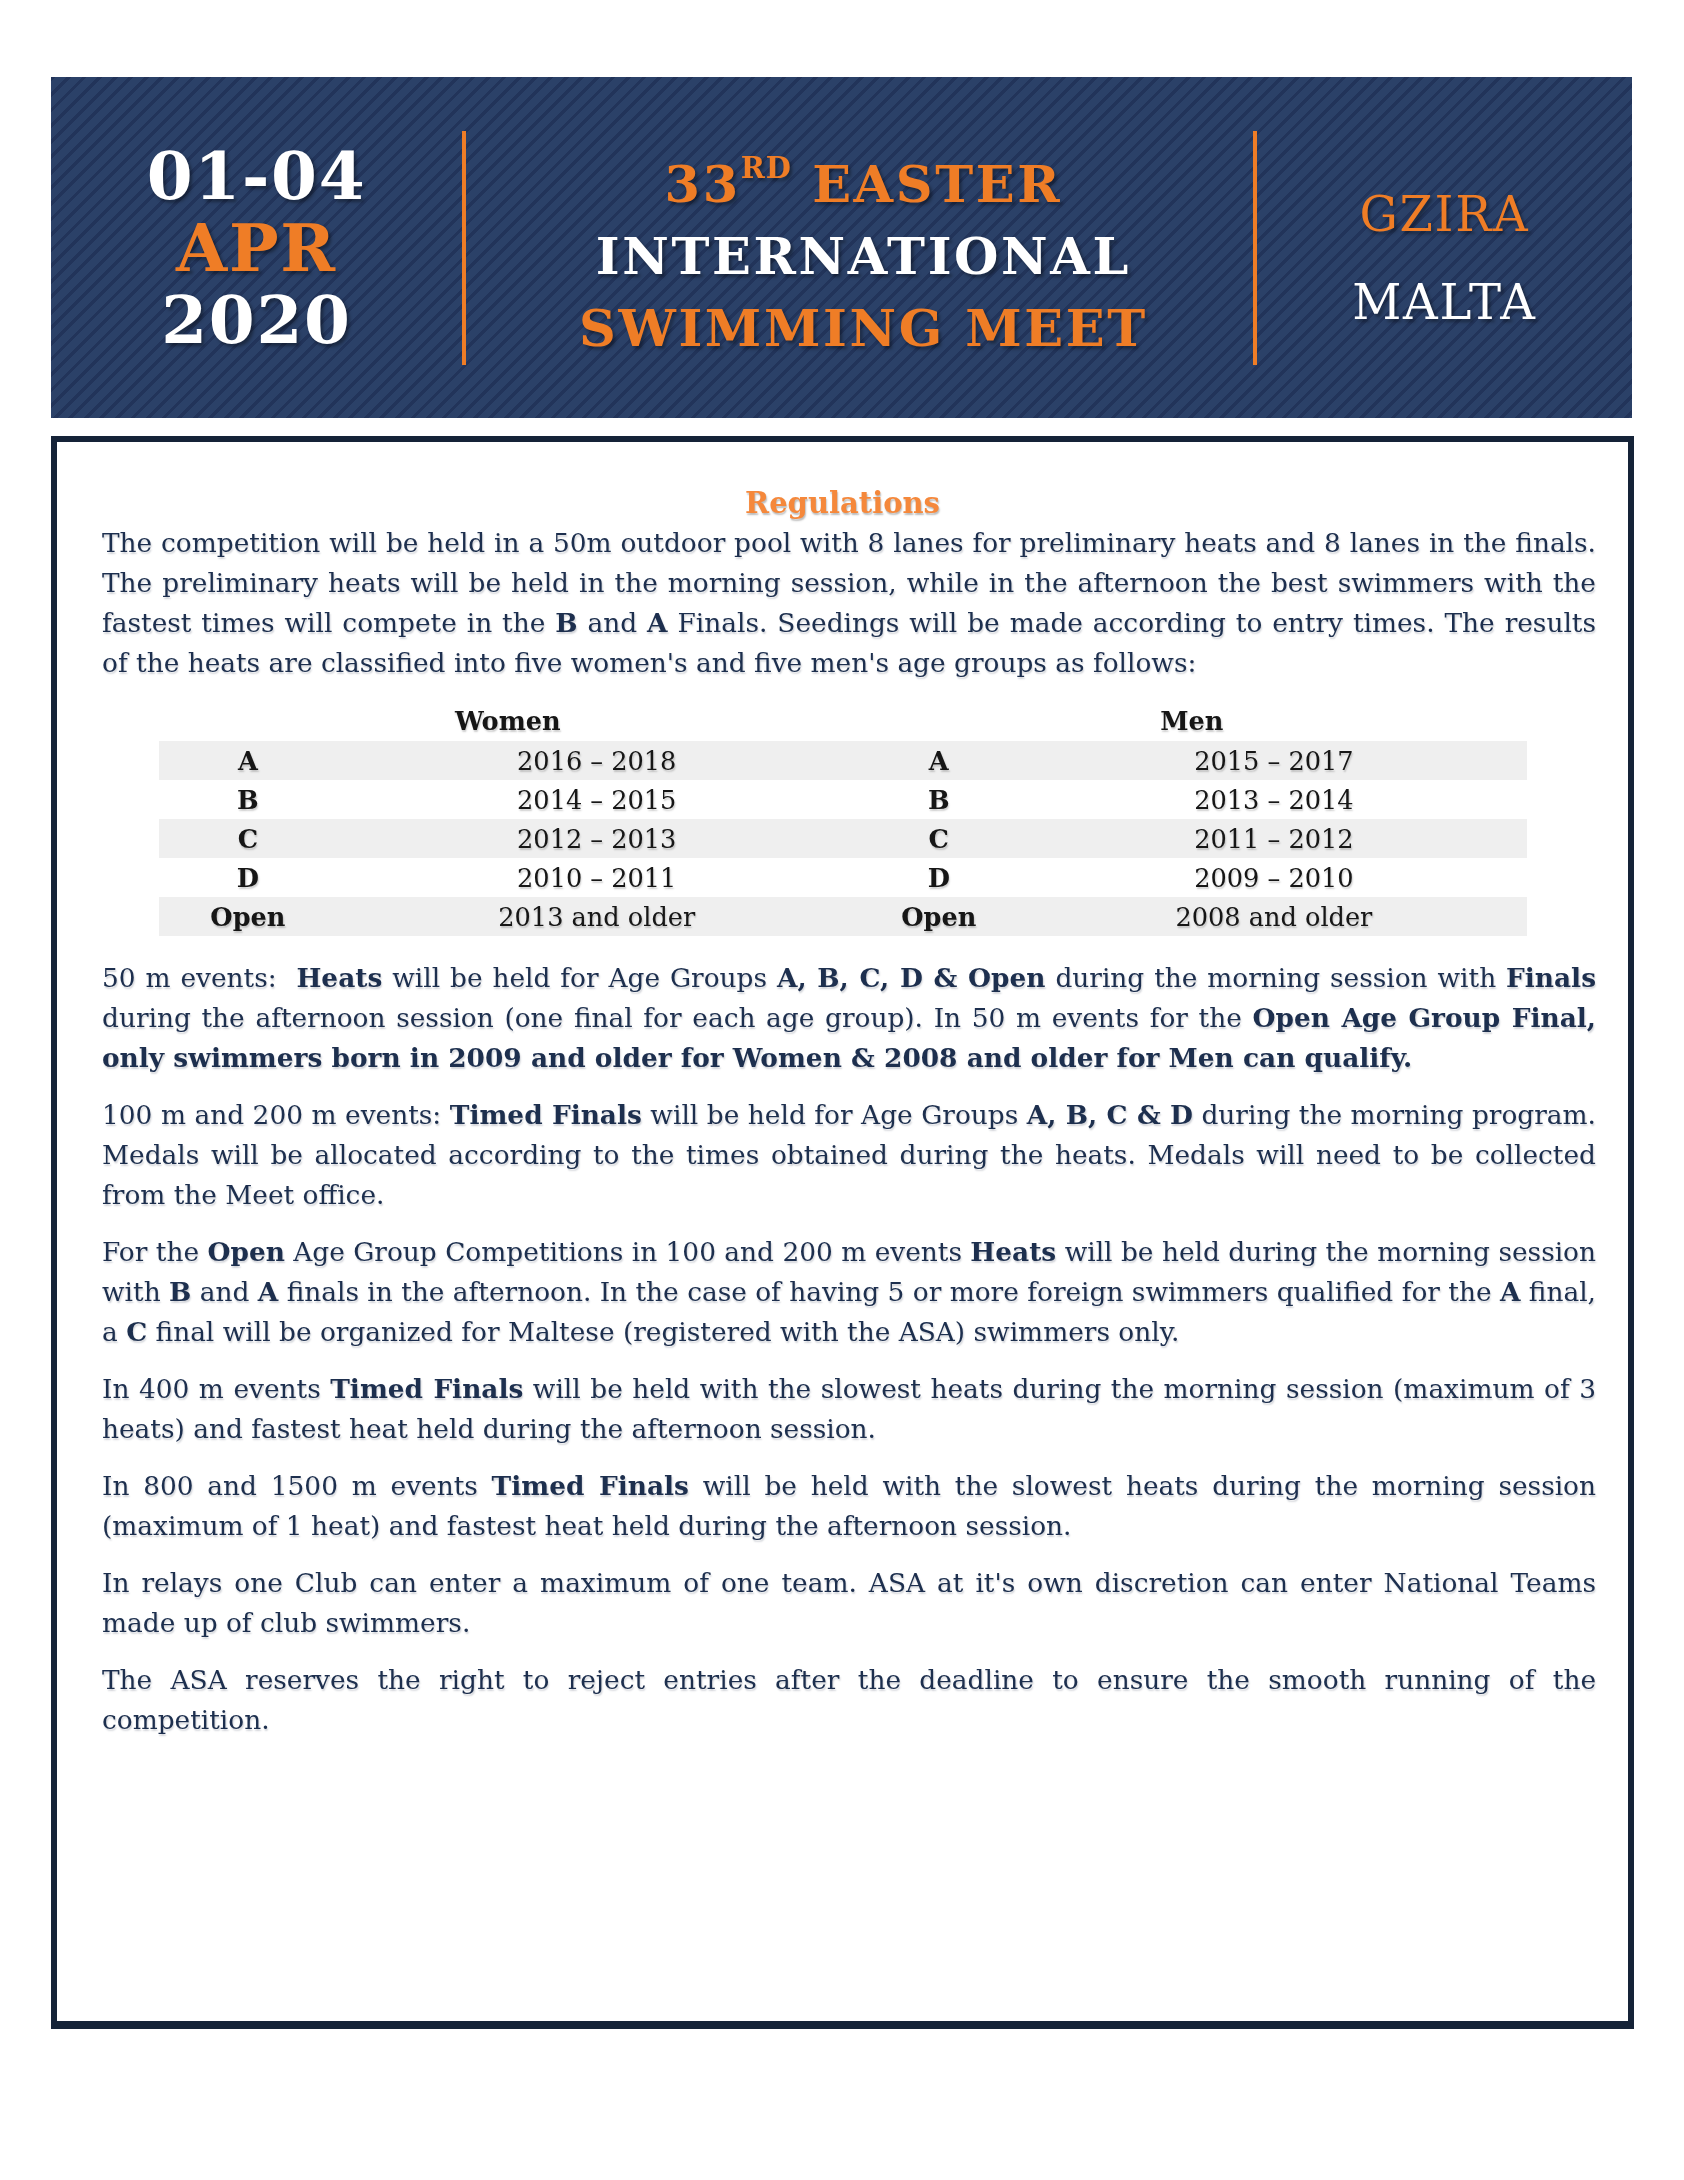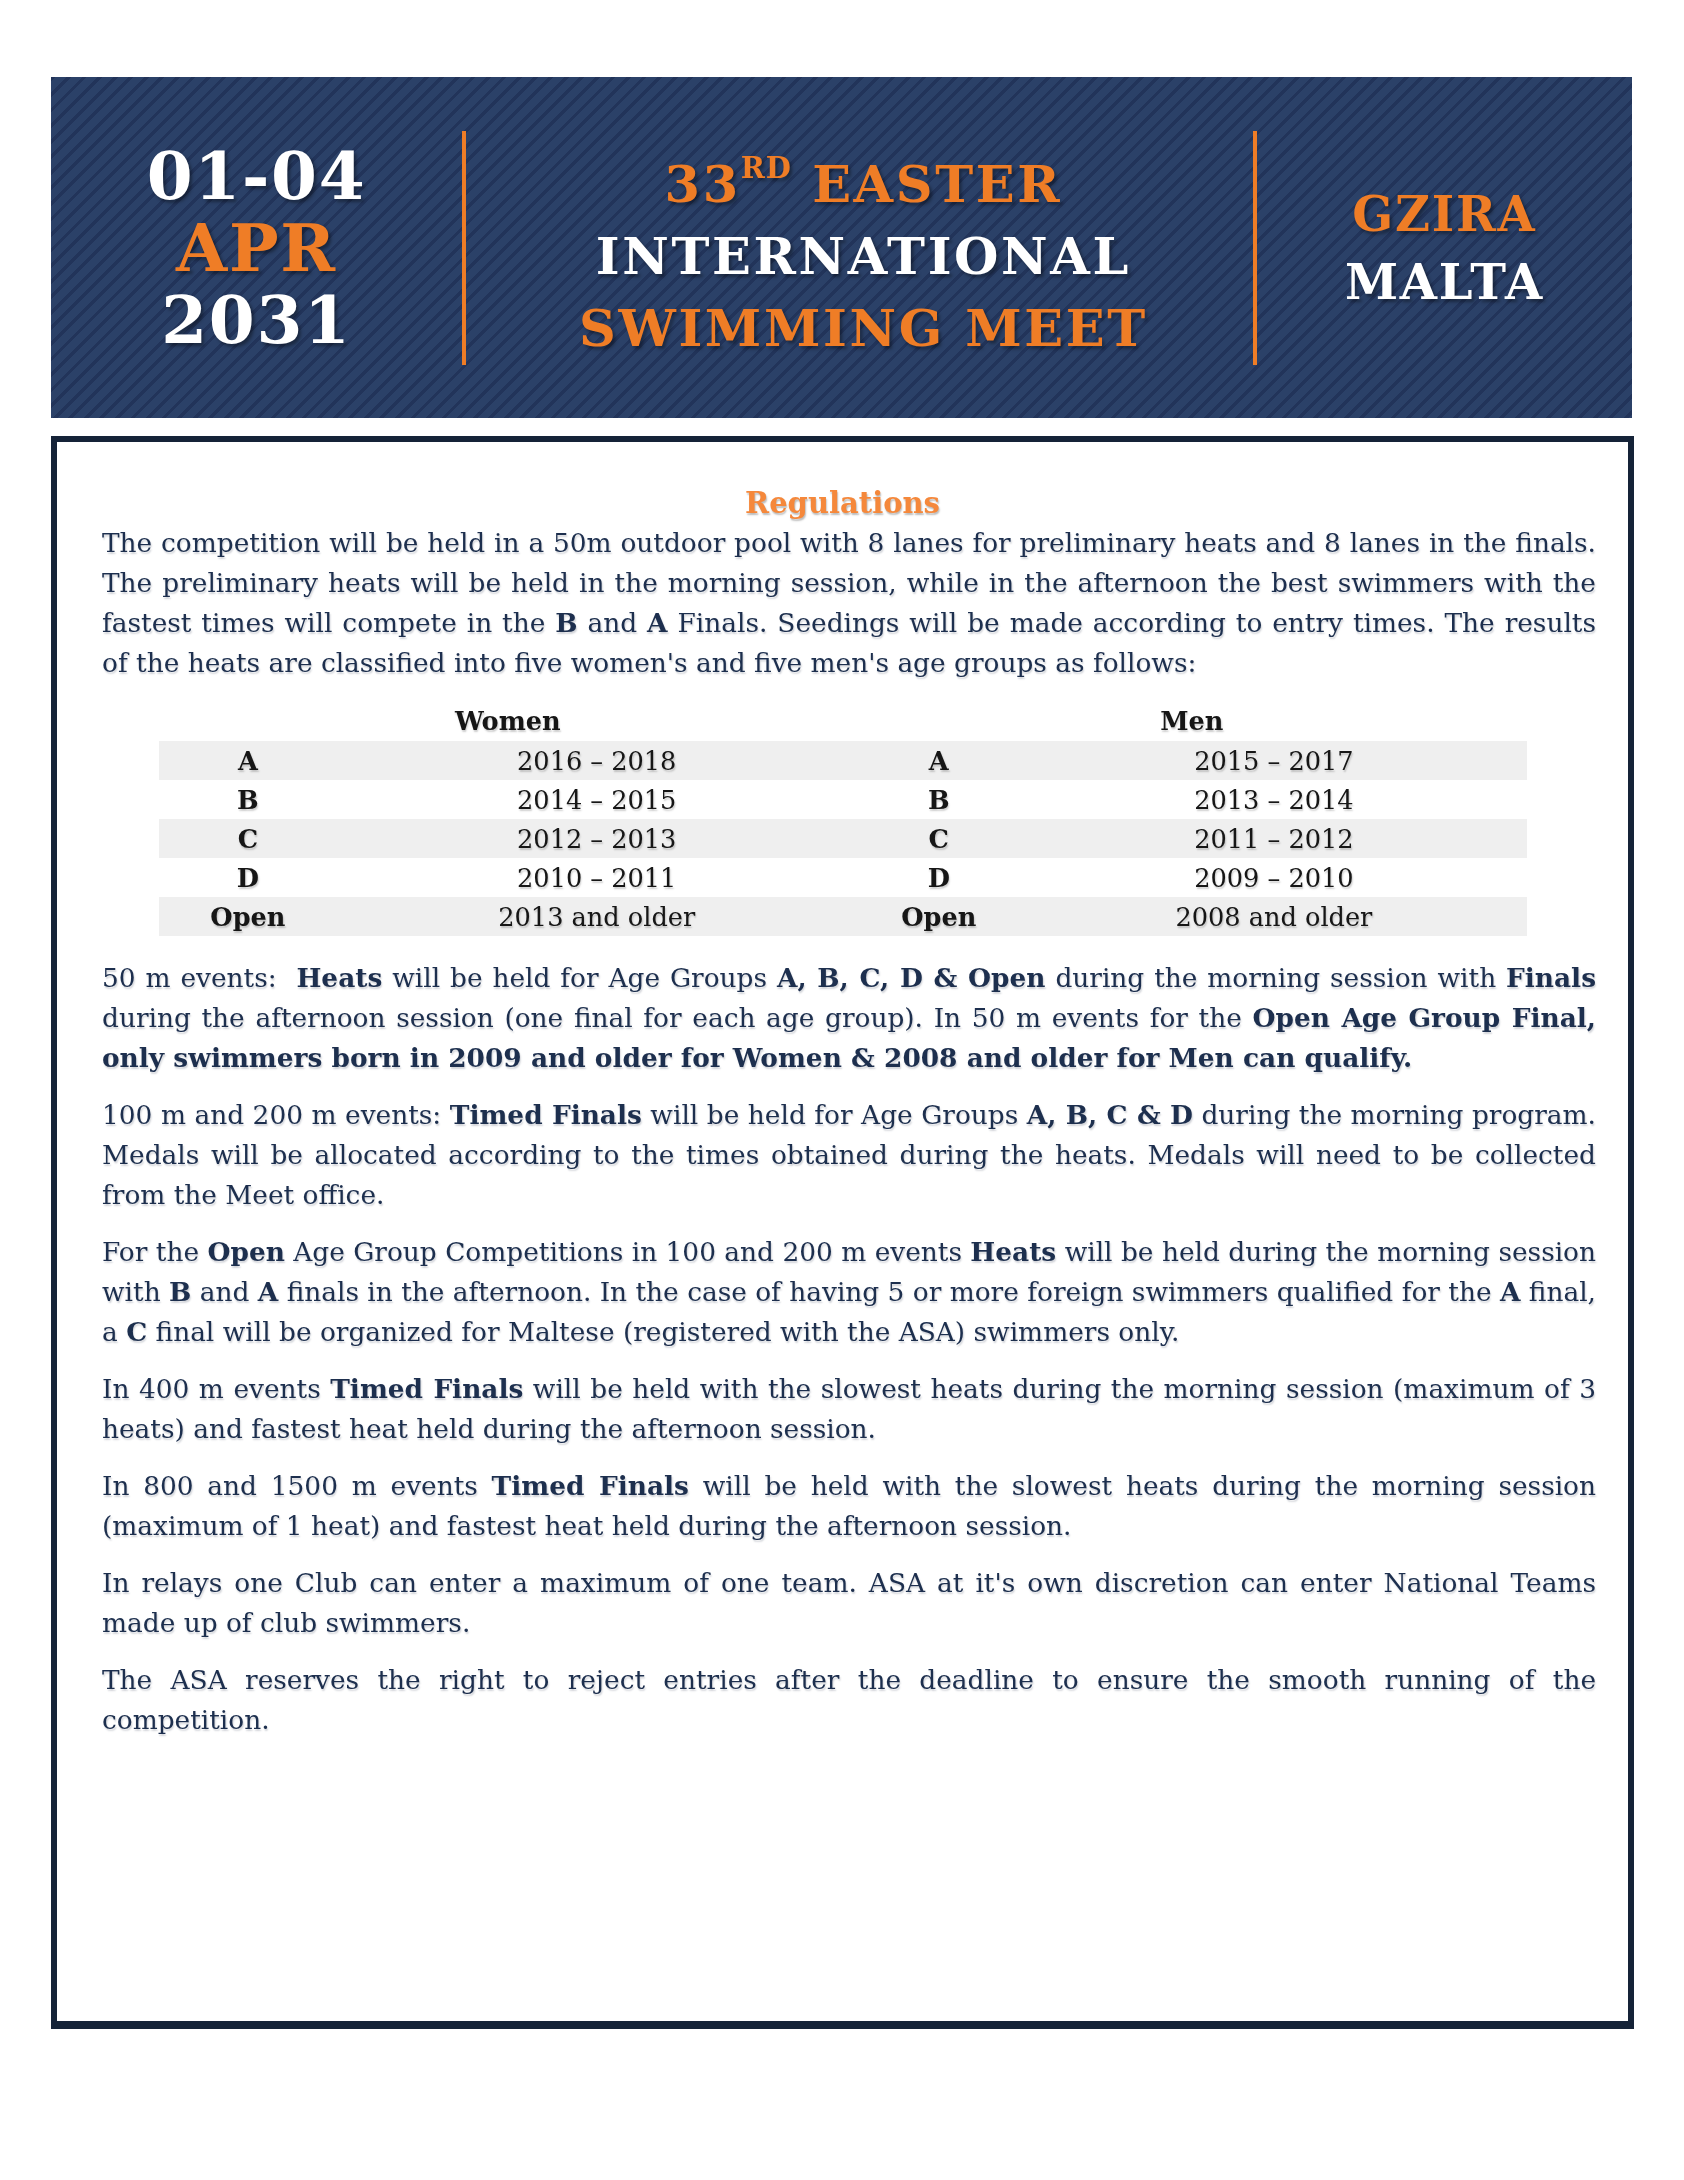--- a/index.html
+++ b/index.html
@@ -23,21 +23,21 @@
   .date-col{width:413px;}
   .title-col{width:782px;padding-left:8px;}
   .loc-col{width:377px;}
   .divider{width:4.3px;height:234px;background:#EF7D26;flex:0 0 auto;align-self:center;}
   .white{color:#ffffff;}
   .orange{color:#EF7D26;}
   .hdr-shadow{text-shadow:2.6px 3.4px 3.4px rgba(0,0,0,0.38);}
   .date-line{font-size:66px;line-height:72px;font-weight:bold;letter-spacing:1.7px;}
   .title-line{font-size:51px;line-height:72px;font-weight:bold;letter-spacing:2.6px;white-space:nowrap;}
   .title-line sup{font-size:29px;vertical-align:24px;letter-spacing:0.9px;}
-  .loc-line{font-size:48px;line-height:68px;font-weight:bold;letter-spacing:1.7px;}
+  .loc-line{font-size:48px;line-height:68px;font-weight:normal;letter-spacing:1.7px;margin-top:20px;}
   
   .content-box{
     position:absolute;left:51px;top:436px;width:1583px;height:1593px;
     box-sizing:border-box;
     border:6px solid #152338;border-bottom-width:8.5px;
     background:#ffffff;
     padding:17px 32px 0 32px;
     overflow:hidden;
   }
   .section-heading{
@@ -67,21 +67,21 @@
 </style>
 </head>
 <body>
 
 <div class="page">
 
   <header class="band">
     <div class="col date-col">
       <div class="date-line white hdr-shadow">01-04</div>
       <div class="date-line orange hdr-shadow">APR</div>
-      <div class="date-line white hdr-shadow">2031</div>
+      <div class="date-line white hdr-shadow">2020</div>
     </div>
     <div class="divider"></div>
     <div class="col title-col">
       <div class="title-line orange hdr-shadow"><span>33</span><sup>RD</sup><span> EASTER</span></div>
       <div class="title-line white hdr-shadow">INTERNATIONAL</div>
       <div class="title-line orange hdr-shadow">SWIMMING MEET</div>
     </div>
     <div class="divider"></div>
     <div class="col loc-col">
       <div class="loc-line orange hdr-shadow">GZIRA</div>

